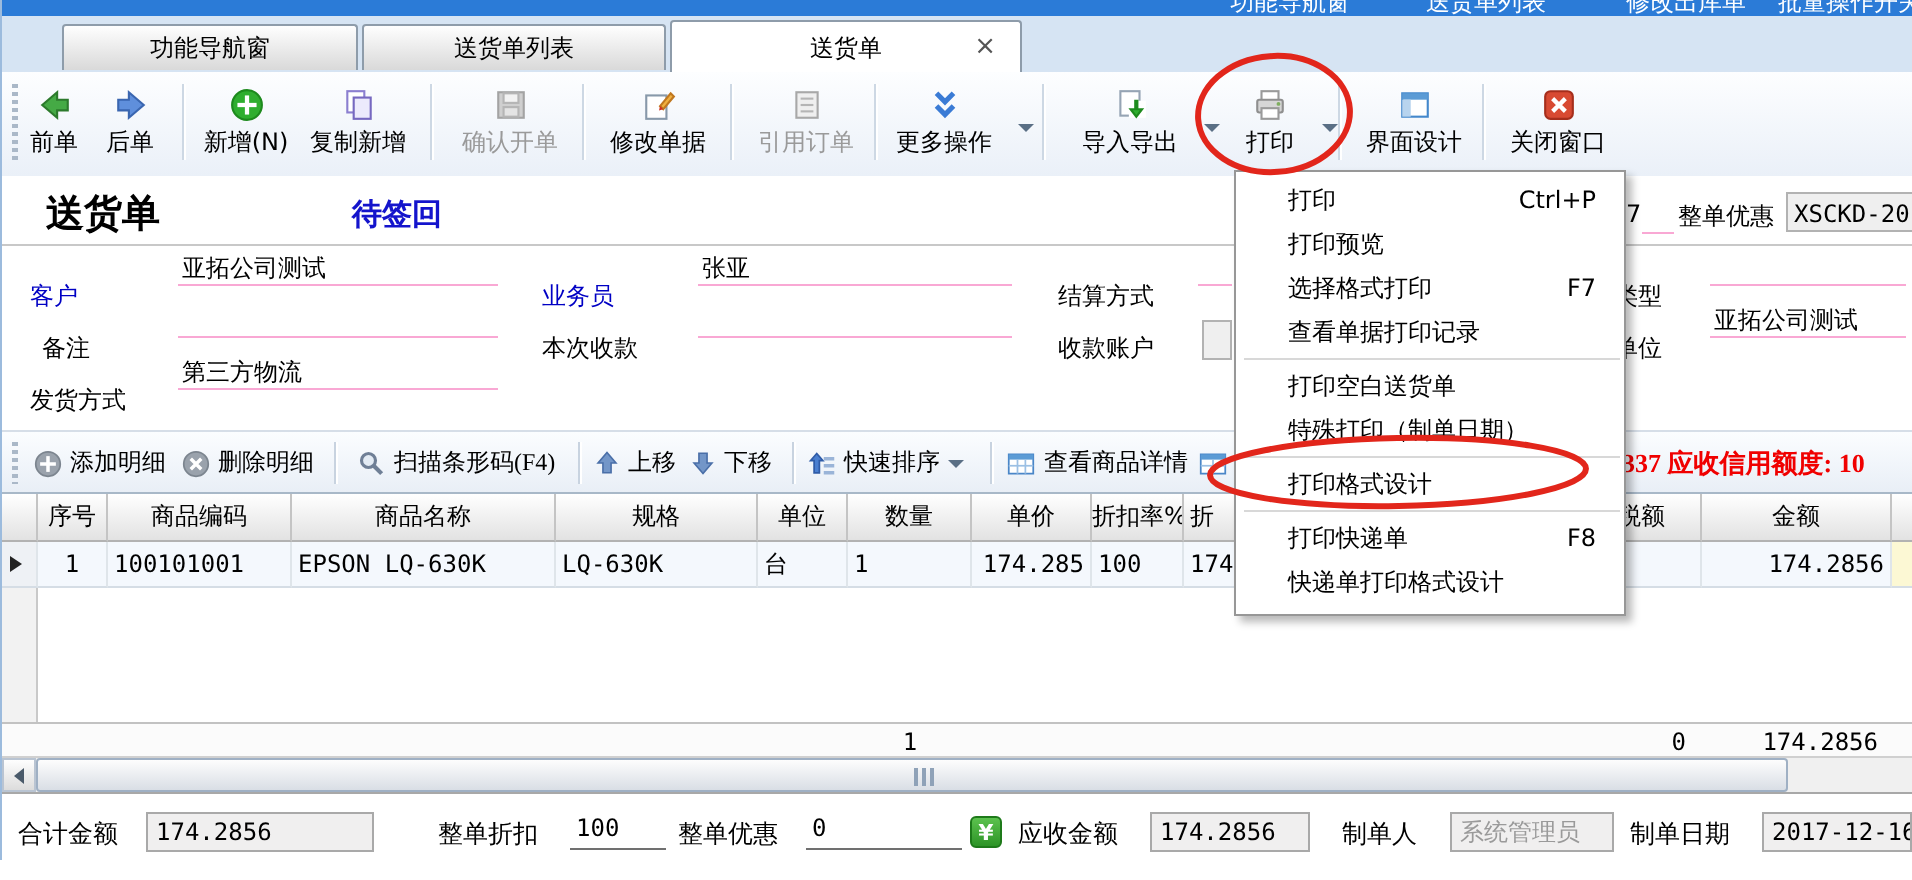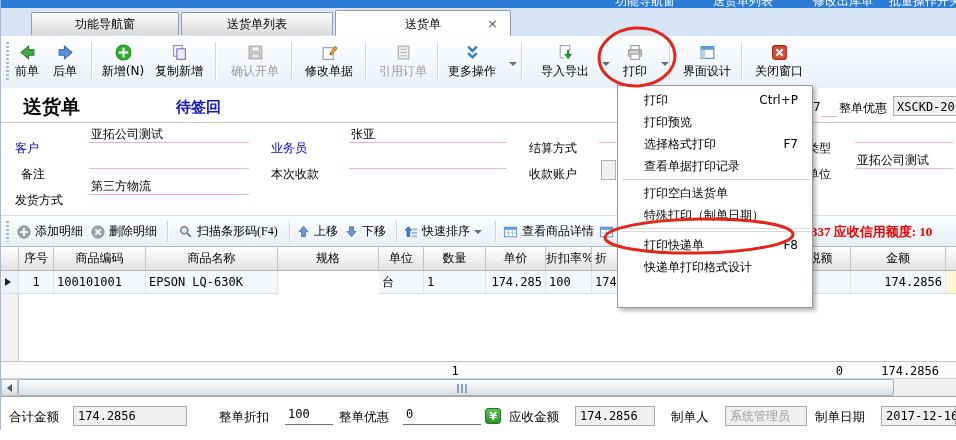--- a/index.html
+++ b/index.html
@@ -346,20 +346,21 @@
     <div class="gh" style="left:591px;width:109px;text-align:left;padding-left:3px">折</div>
     <div class="gh" style="left:700px;width:90px"></div>
     <div class="gh" style="left:790px;width:60px">税额</div>
     <div class="gh" style="left:850px;width:95px">金额</div>
     <div class="gh" style="left:945px;width:11px"></div>
 
     <div class="gc" style="left:0;width:18px;background:#eef1f5;padding:0"><span class="rowmark"></span></div>
     <div class="gc" style="left:18px;width:35px;text-align:center">1</div>
     <div class="gc" style="left:53px;width:92px">100101001</div>
     <div class="gc" style="left:145px;width:132px">EPSON LQ-630K</div>
+    <div class="gc" style="left:277px;width:101px">LQ-630K</div>
     <div class="gc cn" style="left:378px;width:45px">台</div>
     <div class="gc" style="left:423px;width:62px">1</div>
     <div class="gc r" style="left:485px;width:60px">174.285</div>
     <div class="gc" style="left:545px;width:46px">100</div>
     <div class="gc" style="left:591px;width:109px">174.2856</div>
     <div class="gc" style="left:700px;width:90px"></div>
     <div class="gc" style="left:790px;width:60px">0</div>
     <div class="gc r" style="left:850px;width:95px">174.2856</div>
     <div class="gc ycell" style="left:945px;width:11px"></div>
 
@@ -399,20 +400,21 @@
 
   <div class="menu">
     <div class="mi"><span>打印</span><span class="sc">Ctrl+P</span></div>
     <div class="mi"><span>打印预览</span></div>
     <div class="mi"><span>选择格式打印</span><span class="sc">F7</span></div>
     <div class="mi"><span>查看单据打印记录</span></div>
     <div class="msep"></div>
     <div class="mi"><span>打印空白送货单</span></div>
     <div class="mi"><span>特殊打印（制单日期）</span></div>
     <div class="msep"></div>
+    <div class="mi"><span>打印格式设计</span></div>
     <div class="msep"></div>
     <div class="mi"><span>打印快递单</span><span class="sc">F8</span></div>
     <div class="mi"><span>快递单打印格式设计</span></div>
   </div>
 
   <svg class="annot" viewBox="0 0 956 440">
     <ellipse cx="636" cy="57" rx="38" ry="29" fill="none" stroke="#e2261b" stroke-width="3" transform="rotate(-4 636 57)"></ellipse>
     <ellipse cx="698" cy="236" rx="94" ry="17" fill="none" stroke="#e2261b" stroke-width="3" transform="rotate(-1 698 236)"></ellipse>
   </svg>
 

